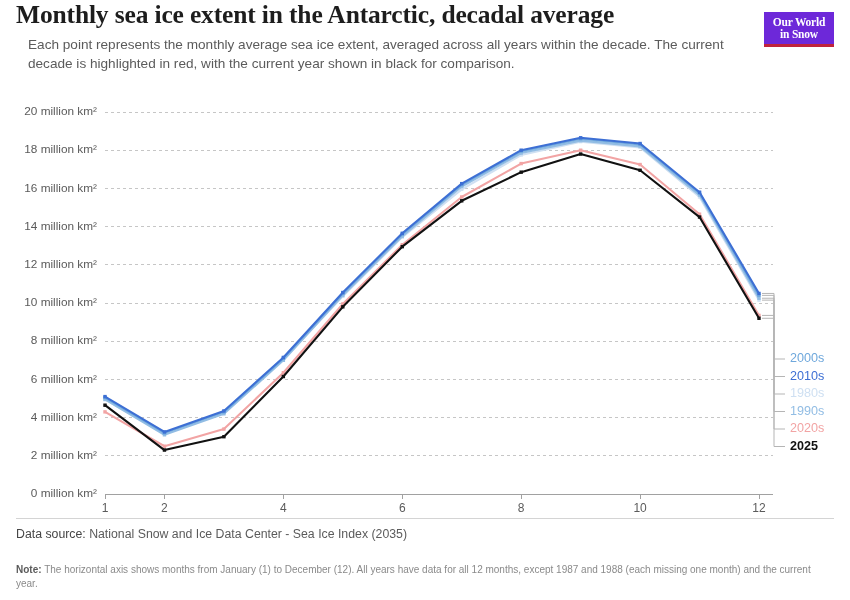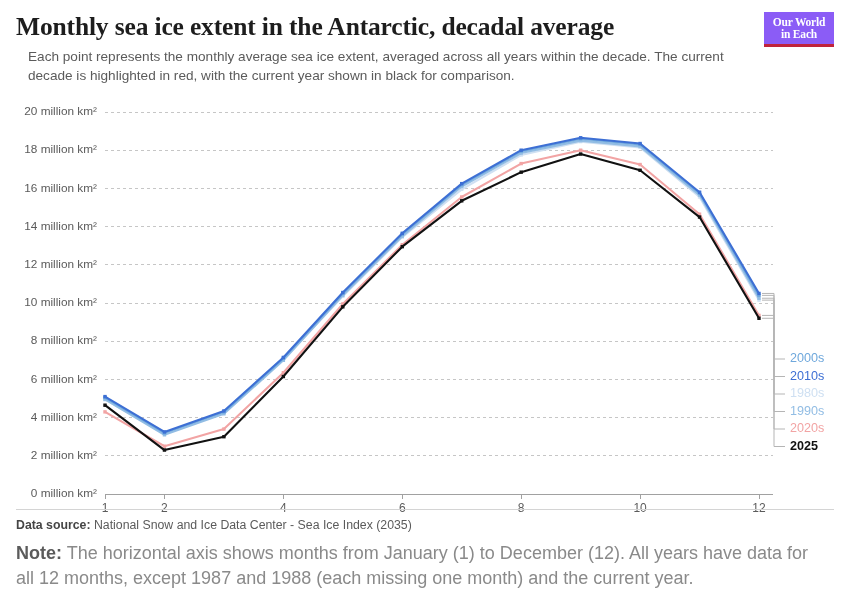--- a/index.html
+++ b/index.html
@@ -18,21 +18,20 @@
     position: relative;
     width: 850px;
     height: 600px;
     box-sizing: border-box;
     padding: 0 16px;
   }
 
   
   .header {
     position: relative;
-    padding-top: 12px;
   }
   .title {
     font-family: "Liberation Serif", serif;
     font-size: 25.5px;
     font-weight: 700;
     line-height: 1.15;
     letter-spacing: -0.15px;
     color: #1d1d1d;
     margin: 0;
     max-width: 730px;
@@ -43,21 +42,21 @@
     color: #5b5b5b;
     margin: 7px 0 0 12px;
     max-width: 706px;
   }
   .logo {
     position: absolute;
     right: 0;
     top: 12px;
     width: 70px;
     height: 35px;
-    background: #8b5cf6;
+    background: #6d28d9;
     border-bottom: 3px solid #c0233c;
     box-sizing: border-box;
     display: flex;
     flex-direction: column;
     align-items: center;
     justify-content: center;
     line-height: 1.05;
   }
   .logo span {
     color: #ffffff;
@@ -137,46 +136,46 @@
     padding-top: 8px;
   }
   .footer-row {
     display: flex;
     justify-content: space-between;
     align-items: baseline;
     font-size: 12.3px;
     color: #5b5b5b;
   }
   .footer-row .src-label {
-    font-weight: 700;
+    font-weight: 400;
     color: #454545;
   }
   .footer-note {
-    margin-top: 9px;
-    font-size: 18px;
+    margin-top: 22px;
+    font-size: 10px;
     line-height: 1.35;
     color: #8a8a8a;
     max-width: 812px;
   }
   .footer-note .note-label {
     font-weight: 700;
     color: #5b5b5b;
   }
 </style>
 </head>
 <body>
 
 <div class="chart-root">
 
   <div class="header">
     <h1 class="title">Monthly sea ice extent in the Antarctic, decadal average</h1>
     <p class="subtitle">Each point represents the monthly average sea ice extent, averaged across all years within the decade. The current decade is highlighted in red, with the current year shown in black for comparison.</p>
     <div class="logo">
       <span>Our World</span>
-      <span>in Each</span>
+      <span>in Snow</span>
     </div>
   </div>
 
   <div class="plot-wrap">
     <svg class="plot" viewBox="0 0 850 415">
       <g>
           <line x1="105" x2="773" y1="355.8" y2="355.8" class="gridline"></line>
           <line x1="105" x2="773" y1="317.6" y2="317.6" class="gridline"></line>
           <line x1="105" x2="773" y1="279.4" y2="279.4" class="gridline"></line>
           <line x1="105" x2="773" y1="241.2" y2="241.2" class="gridline"></line>

